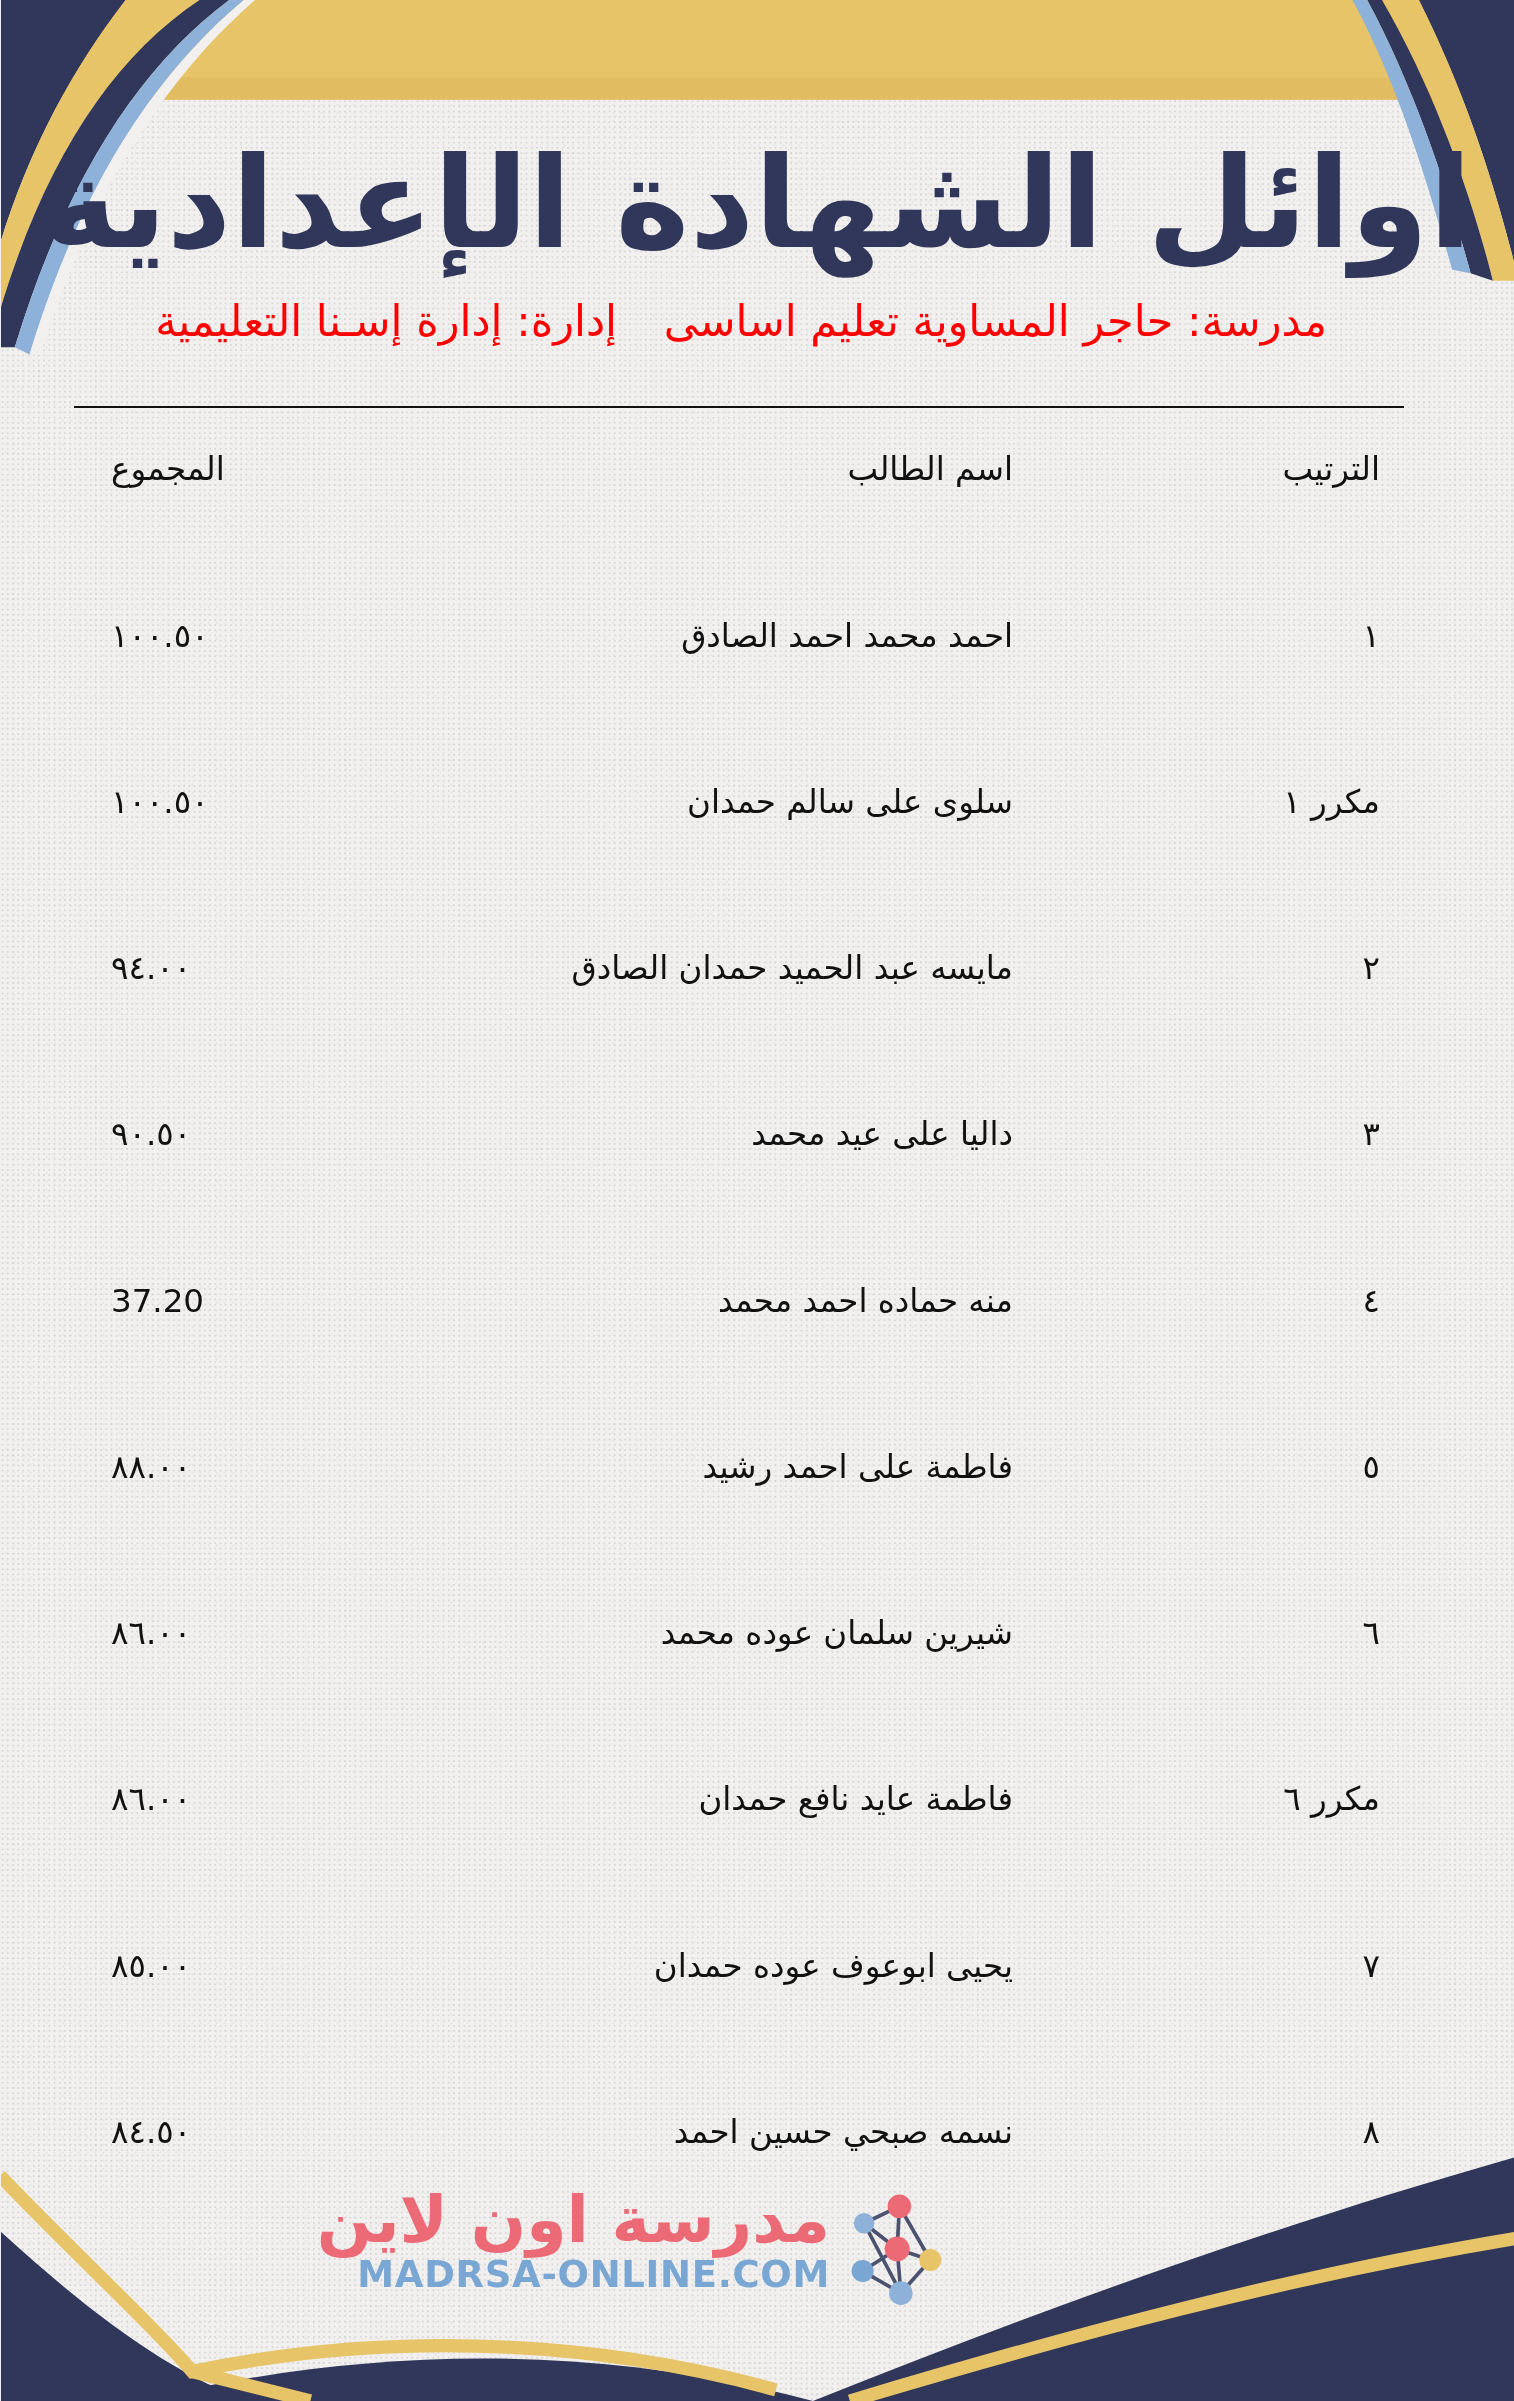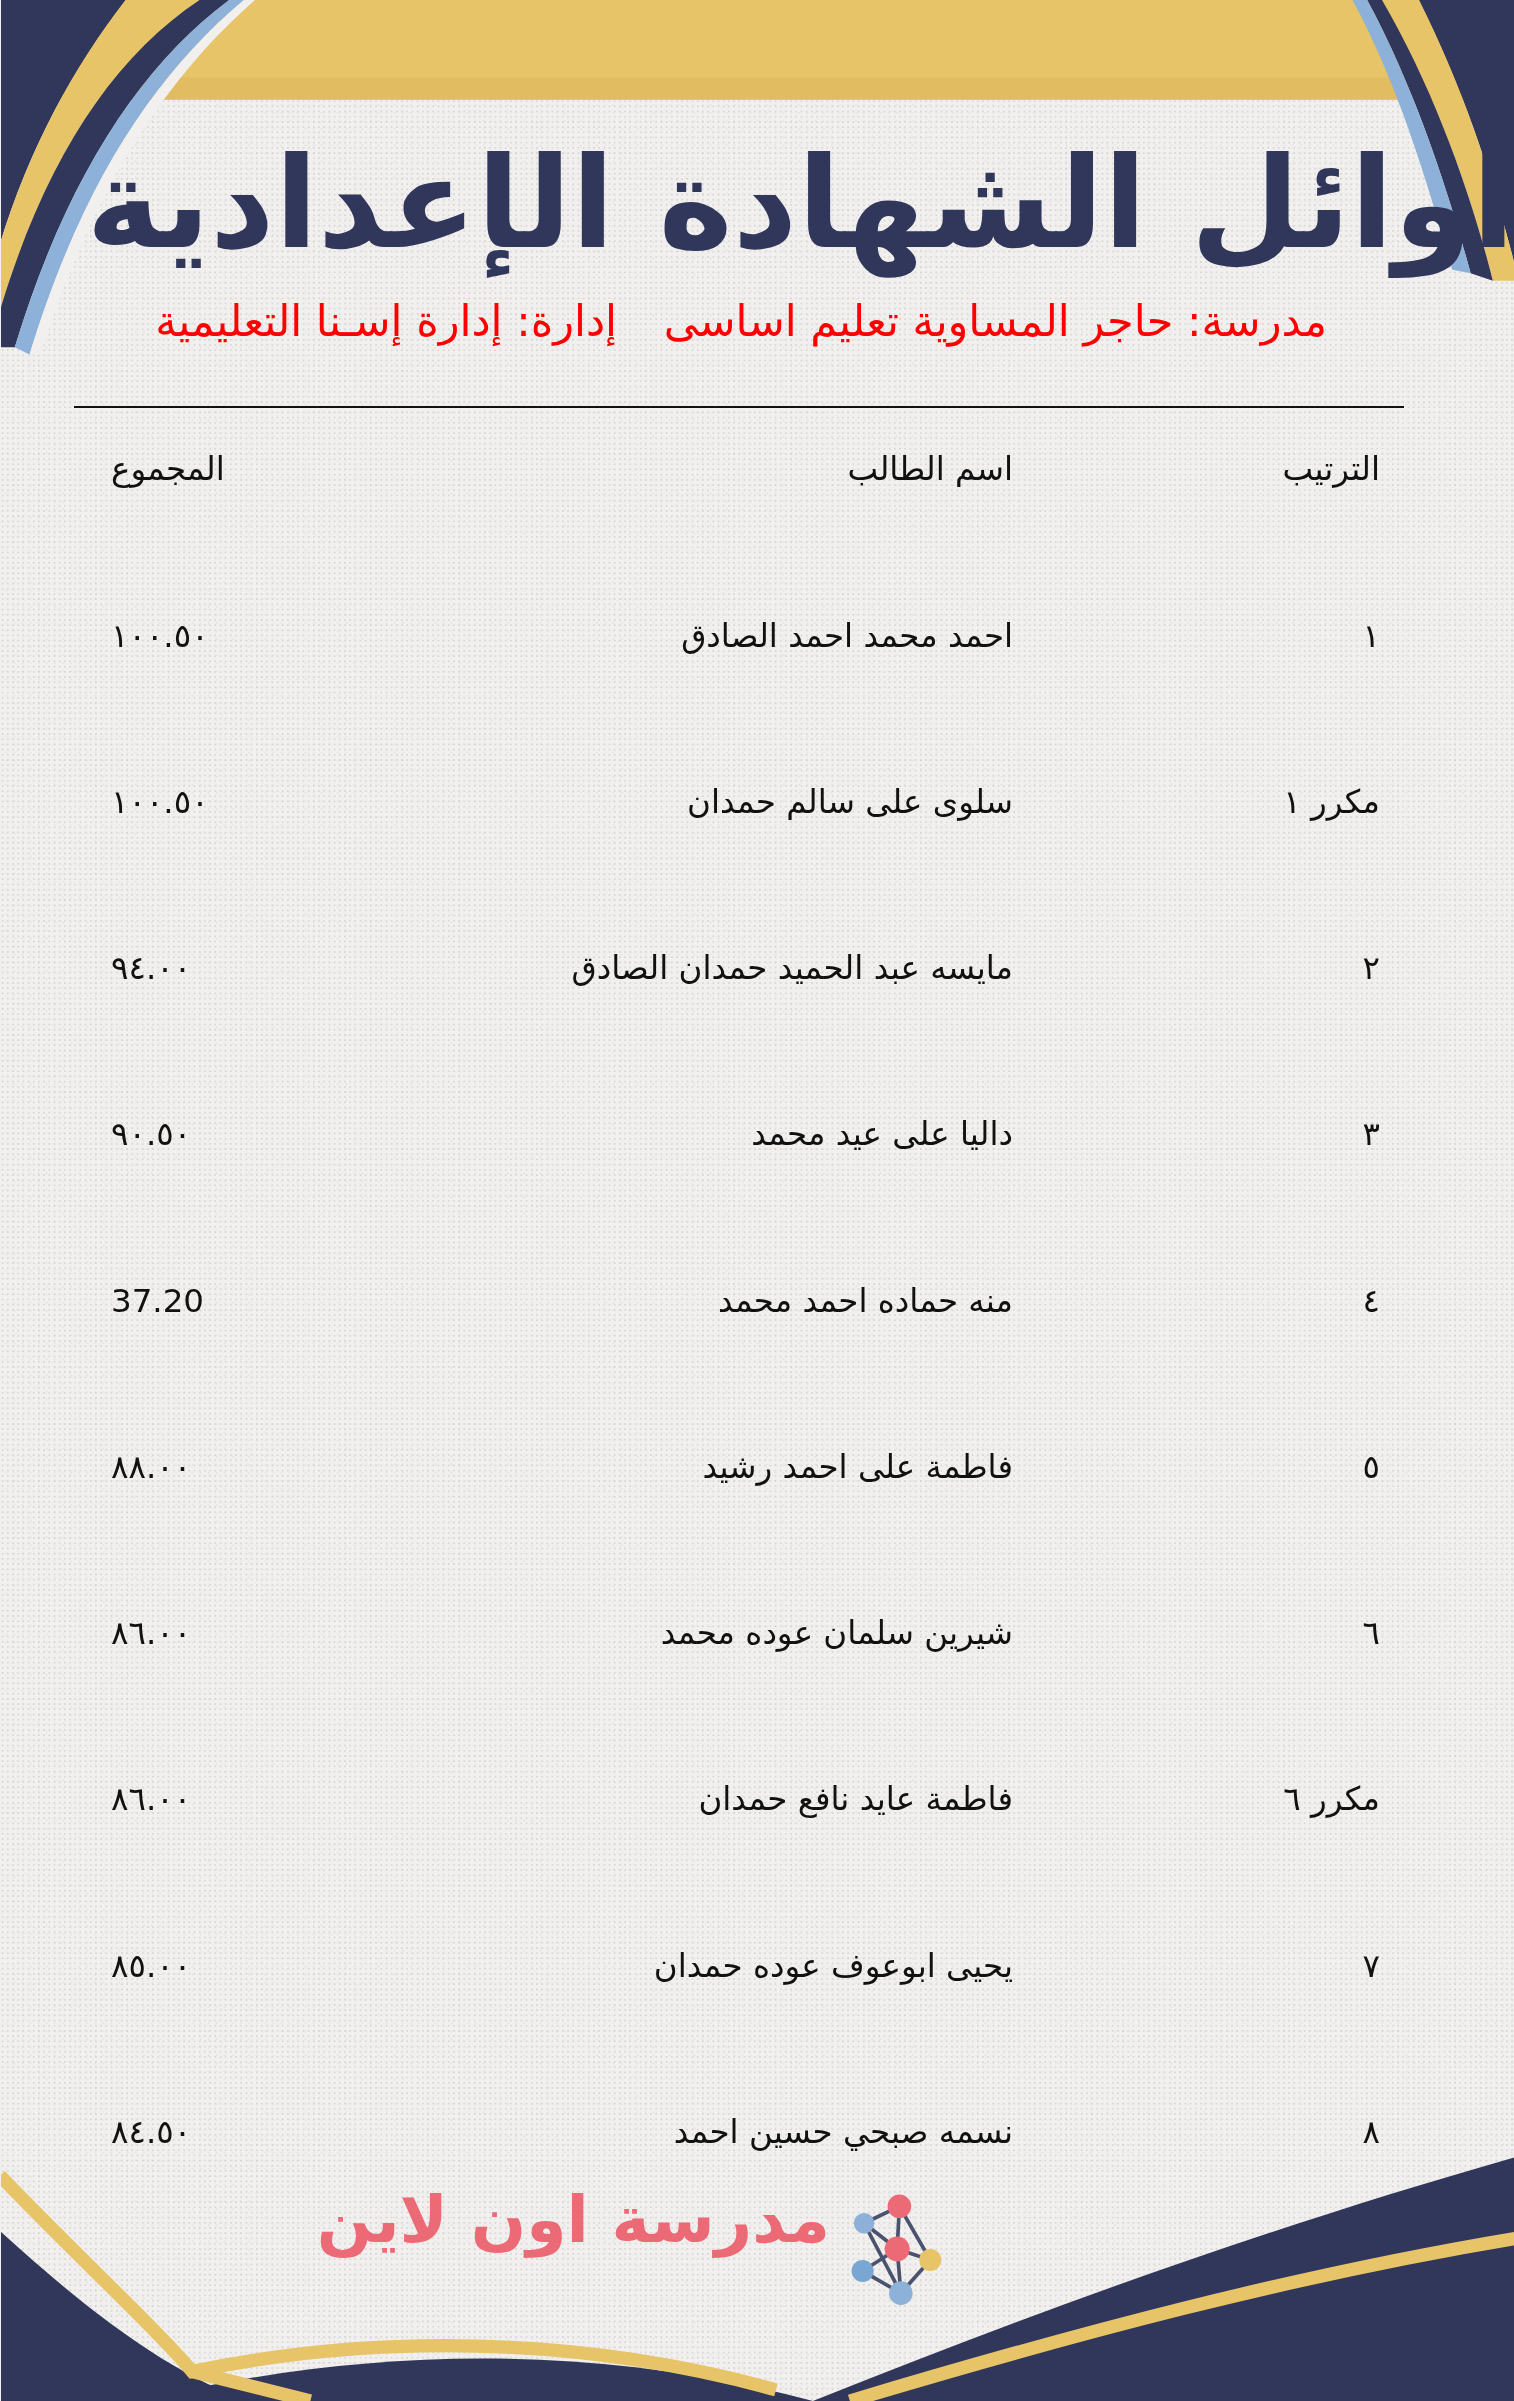--- a/index.html
+++ b/index.html
@@ -13,21 +13,21 @@
       background-image:
         radial-gradient(rgba(170,170,170,0.35) 0.7px, transparent 1.1px),
         radial-gradient(rgba(200,200,200,0.35) 0.7px, transparent 1.1px);
       background-size: 5.2px 5.2px, 8.1px 8.1px;
       background-position: 0 0, 2.2px 3.7px;
       pointer-events: none;
     }
     .deco { position: absolute; left: 0; top: 0; width: 1515px; height: 2401px; pointer-events: none; }
     .title {
       position: absolute; left: 0; right: 0; top: 126px;
-      text-align: right; font-size: 126px; line-height: 155px;
+      text-align: center; font-size: 126px; line-height: 155px;
       font-weight: bold; color: #30375a; letter-spacing: 1.5px;
       font-family: "DejaVu Sans", sans-serif;
     }
     .subtitle {
       position: absolute; top: 292px; height: 59px; line-height: 59px;
       font-size: 43px; color: #ff0000; white-space: nowrap;
     }
     .subtitle.school { right: 188px; }
     .subtitle.admin { right: 898px; }
     .divider {
@@ -143,20 +143,21 @@
   </div>
   <div>
     <div class="cell col-rank" style="top:2106px">٨</div>
     <div class="cell col-name" style="top:2106px">نسمه صبحي حسين احمد</div>
     <div class="cell col-total" style="top:2106px">٨٤.٥٠</div>
   </div>
 </div>
 
 <div class="logo" style="left:576px;">
   <div class="logo-ar">مدرسة اون لاين</div>
+  <div class="logo-en">MADRSA-ONLINE.COM</div>
   <svg class="logo-mark" viewBox="0 0 140 160">
     <g stroke="#4a5270" stroke-width="5" fill="none">
       <line x1="78" y1="22" x2="30" y2="45"></line>
       <line x1="78" y1="22" x2="75" y2="80"></line>
       <line x1="78" y1="22" x2="120" y2="95"></line>
       <line x1="30" y1="45" x2="75" y2="80"></line>
       <line x1="30" y1="45" x2="80" y2="140"></line>
       <line x1="75" y1="80" x2="120" y2="95"></line>
       <line x1="75" y1="80" x2="28" y2="110"></line>
       <line x1="75" y1="80" x2="80" y2="140"></line>

